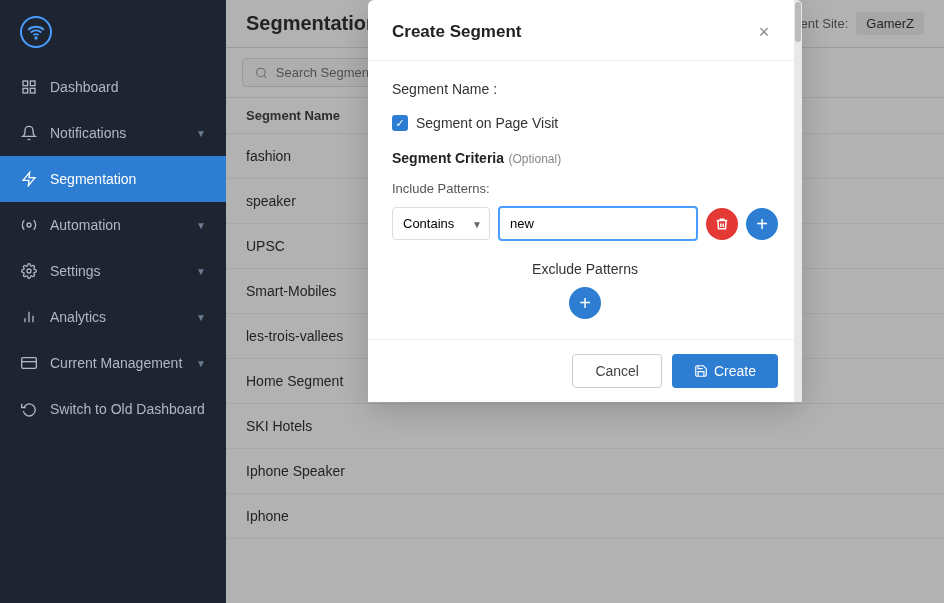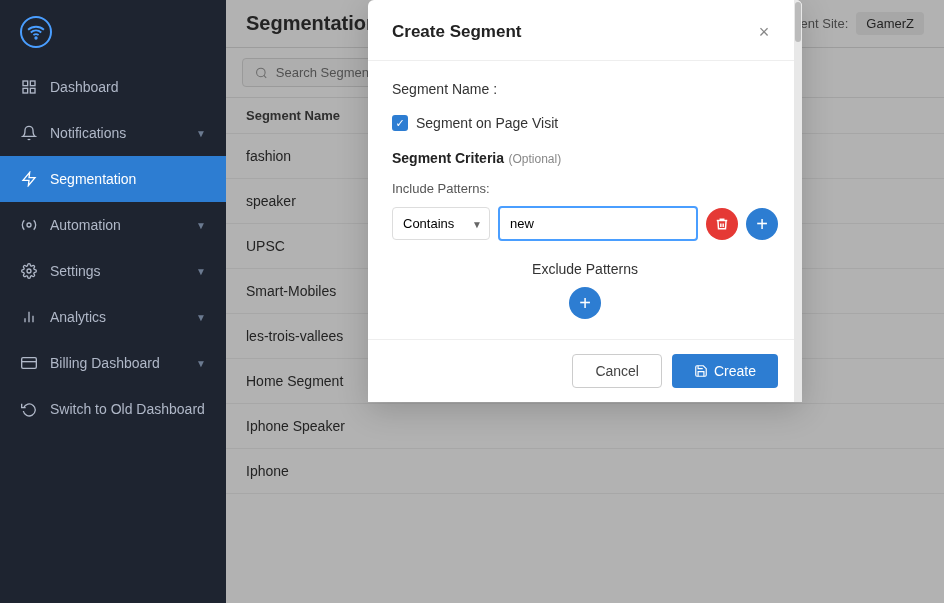--- a/index.html
+++ b/index.html
@@ -412,21 +412,21 @@
       <span class="chevron">▼</span>
     </div>
 
     <div class="sidebar-item">
       <span class="item-icon">
         <svg width="16" height="16" viewBox="0 0 24 24" fill="none" stroke="#b0b8c8" stroke-width="2">
           <rect x="1" y="4" width="22" height="16" rx="2"></rect>
           <line x1="1" y1="10" x2="23" y2="10"></line>
         </svg>
       </span>
-      <span class="item-label">Billing Dashboard</span>
+      <span class="item-label">Current Management</span>
       <span class="chevron">▼</span>
     </div>
 
     <div class="sidebar-item">
       <span class="item-icon">
         <svg width="16" height="16" viewBox="0 0 24 24" fill="none" stroke="#b0b8c8" stroke-width="2">
           <polyline points="1 4 1 10 7 10"></polyline>
           <path d="M3.51 15a9 9 0 1 0 .49-4.95"></path>
         </svg>
       </span>
@@ -456,20 +456,21 @@
   </div>
 
   <div class="segment-list">
     <div class="segment-list-header">Segment Name</div>
     <div class="segment-row">fashion</div>
     <div class="segment-row">speaker</div>
     <div class="segment-row">UPSC</div>
     <div class="segment-row">Smart-Mobiles</div>
     <div class="segment-row">les-trois-vallees</div>
     <div class="segment-row">Home Segment</div>
+    <div class="segment-row">SKI Hotels</div>
     <div class="segment-row">Iphone Speaker</div>
     <div class="segment-row">Iphone</div>
   </div>
 
   <div class="overlay">
     <div class="modal" style="position:relative;">
 
       <div class="modal-scroll-track">
         <div class="modal-scroll-thumb"></div>
       </div>

